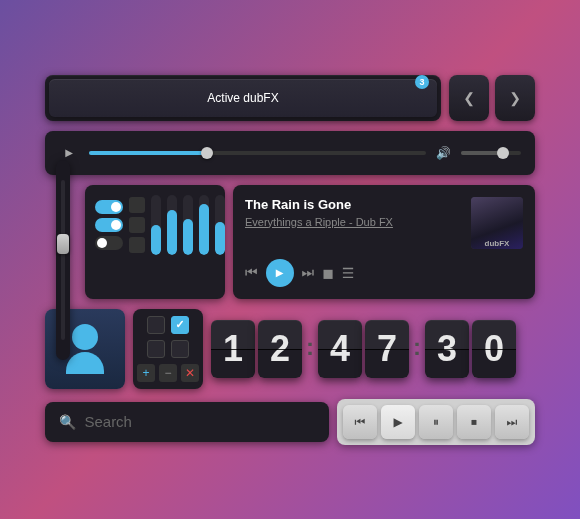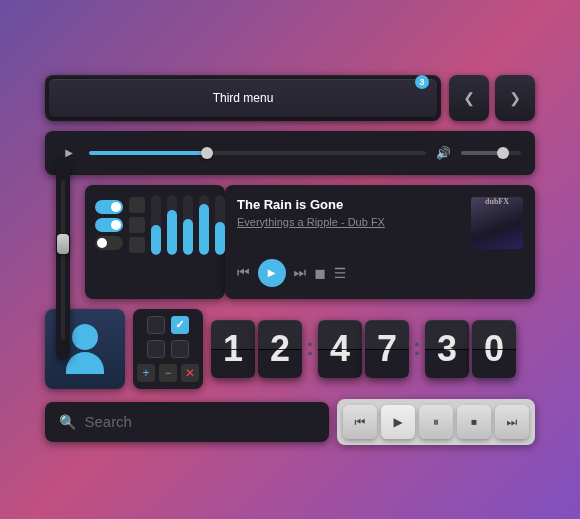--- a/index.html
+++ b/index.html
@@ -172,21 +172,21 @@
       transform: translate(-50%, -50%);
       width: 12px;
       height: 12px;
       background: #ccc;
       border-radius: 50%;
     }
 
     
     .row-3 {
       display: flex;
-      gap: 0;
+      gap: 8px;
       align-items: stretch;
       padding-left: 40px;
     }
 
     .equalizer-panel {
       background: #1e1c24;
       border-radius: 8px;
       padding: 10px;
       width: 140px;
       box-shadow: 0 2px 8px rgba(0,0,0,0.5);
@@ -326,23 +326,22 @@
       color: #888;
     }
 
     
     .album-art-inner {
       width: 100%;
       height: 100%;
       background: linear-gradient(160deg, #4a4060 0%, #1a1828 60%, #2a2060 100%);
       position: relative;
       display: flex;
-      align-items: flex-start;
-      justify-content: center;
-      font-family: Liberation Serif, serif;
+      align-items: flex-end;
+      justify-content: center;
     }
 
     .album-text {
       color: #aaa;
       font-size: 8px;
       font-weight: bold;
       text-align: center;
       line-height: 1.2;
     }
 
@@ -638,21 +637,21 @@
     <div class="v-slider-track">
       <div class="v-slider-thumb"></div>
     </div>
   </div>
 
   <div class="ui-container">
 
     <div class="row-1">
       <div class="tab-menu">
         <div class="tab-item active">
-          <span>Third menu</span>
+          <span>Active dubFX</span>
           <div class="tab-badge">3</div>
         </div>
       </div>
       <div class="nav-buttons">
         <div class="nav-btn">
           <span>❮</span>
         </div>
         <div class="nav-btn">
           <span>❯</span>
         </div>

